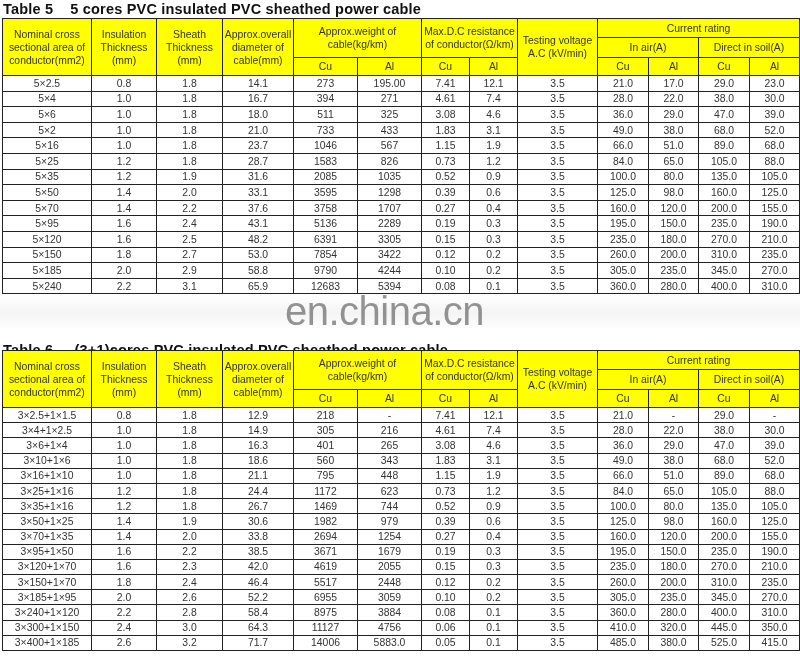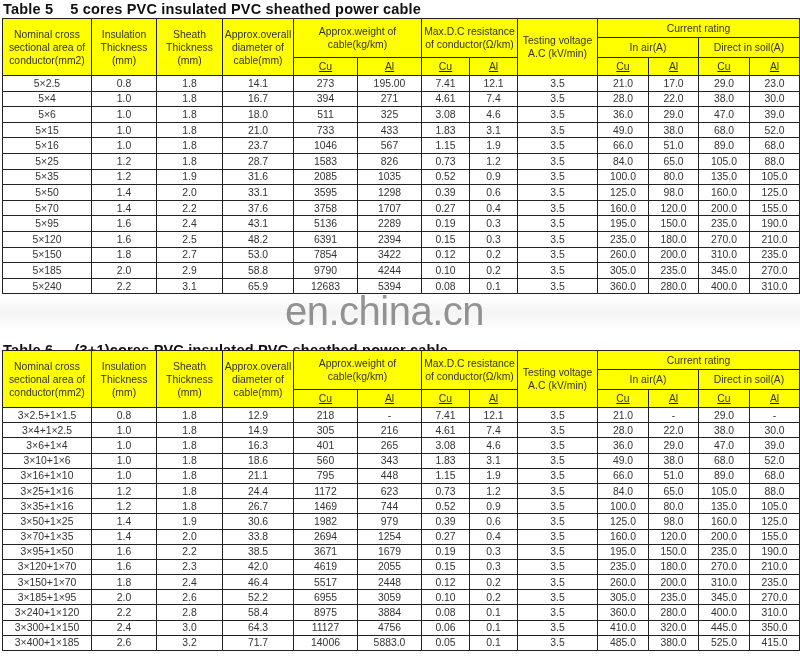--- a/index.html
+++ b/index.html
@@ -5,21 +5,21 @@
   html, body { margin: 0; padding: 0; background: #ffffff; }
   body { width: 800px; height: 656px; position: relative; overflow: hidden; font-family: "Liberation Sans", sans-serif; color: #222; }
   .table-title { position: absolute; left: 3px; font-family: "Liberation Sans", sans-serif; font-weight: bold; font-size: 14.5px; color: #111; letter-spacing: 0.2px; white-space: pre; }
   table.spec { position: absolute; left: 2px; border-collapse: collapse; table-layout: fixed; width: 797px; font-size: 10.4px; }
   table.spec th, table.spec td { border: 1.5px solid #222; text-align: center; padding: 0; overflow: hidden; white-space: nowrap; }
   table.spec th { background: #ffff00; color: #333; font-weight: normal; line-height: 13px; white-space: normal; }
   table.spec td { background: #ffffff; color: #333; height: 14.6px; line-height: 13px; }
   #table5 { top: 18px; }
   #table6 { top: 350px; }
   #table6 td { height: 14.2px; }
-  .hdr-sub { height: 18px; text-decoration: underline; }
+  .hdr-sub { height: 18px; }
   .watermark { position: absolute; left: 285px; top: 289px; font-size: 40px; color: #404040; opacity: 0.55; letter-spacing: -0.5px; font-family: "Liberation Sans", sans-serif; }
   .fade { position: absolute; left: 0; top: 296px; width: 800px; height: 34px; background: linear-gradient(#ffffff, #f4f4f4 50%, #ffffff); }
 </style>
 </head>
 <body>
 
 <div class="table-title" style="top:1px;"><span>Table 5</span>    <span>5 cores PVC insulated PVC sheathed power cable</span></div>
 
 <table class="spec" id="table5">
   <colgroup>
@@ -103,21 +103,21 @@
         <td>325</td>
         <td>3.08</td>
         <td>4.6</td>
         <td>3.5</td>
         <td>36.0</td>
         <td>29.0</td>
         <td>47.0</td>
         <td>39.0</td>
       </tr>
       <tr>
-        <td>5×15</td>
+        <td>5×2</td>
         <td>1.0</td>
         <td>1.8</td>
         <td>21.0</td>
         <td>733</td>
         <td>433</td>
         <td>1.83</td>
         <td>3.1</td>
         <td>3.5</td>
         <td>49.0</td>
         <td>38.0</td>
@@ -213,21 +213,21 @@
         <td>150.0</td>
         <td>235.0</td>
         <td>190.0</td>
       </tr>
       <tr>
         <td>5×120</td>
         <td>1.6</td>
         <td>2.5</td>
         <td>48.2</td>
         <td>6391</td>
-        <td>2394</td>
+        <td>3305</td>
         <td>0.15</td>
         <td>0.3</td>
         <td>3.5</td>
         <td>235.0</td>
         <td>180.0</td>
         <td>270.0</td>
         <td>210.0</td>
       </tr>
       <tr>
         <td>5×150</td>

